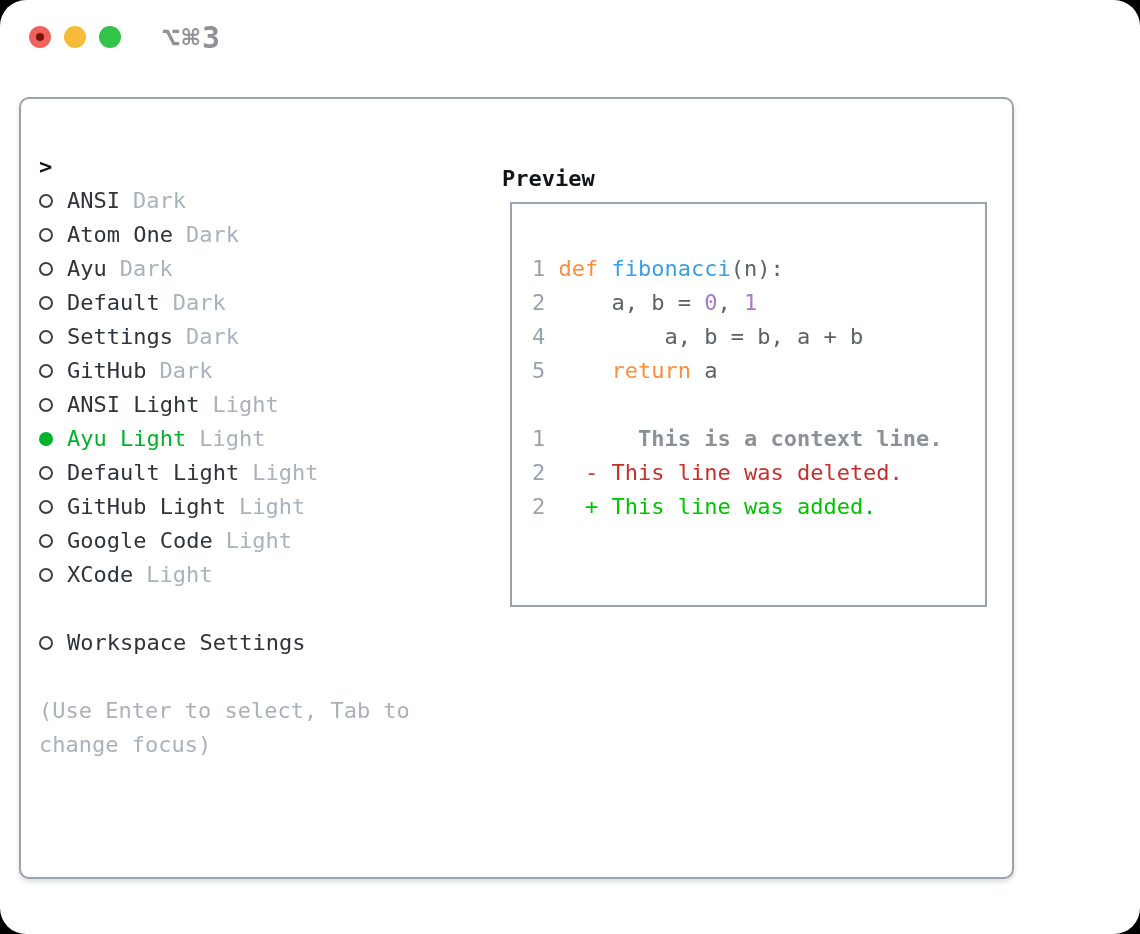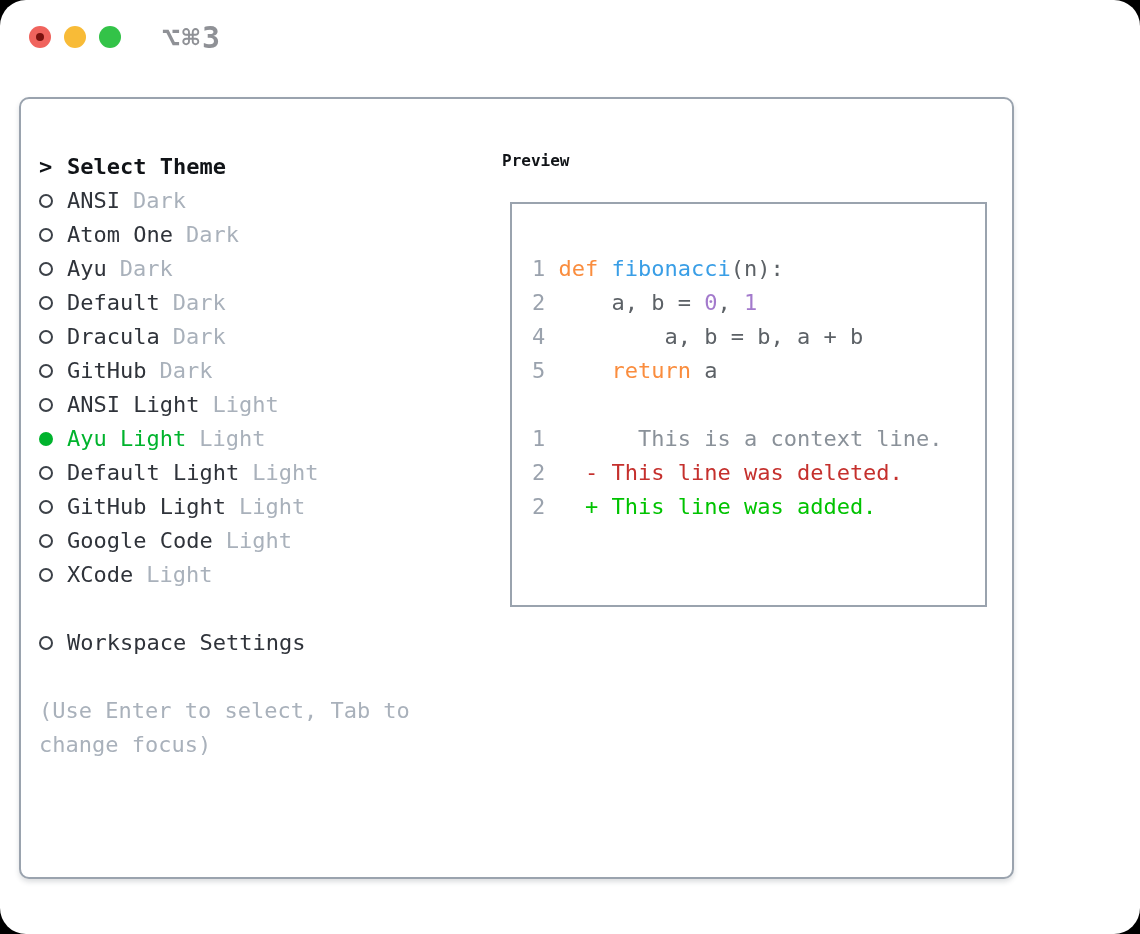--- a/index.html
+++ b/index.html
@@ -49,39 +49,39 @@
   .opt-name { color: var(--text-dark); }
   .opt-name.sel { color: var(--accent-green-ui); text-align: right; }
   .variant { color: var(--muted); margin-left: 13px; }
   .spacer { height: 34px; }
   .apply-title { color: #15181c; }
   .hint {
     width: 420px; color: var(--muted); white-space: normal;
   }
   
   .preview-title {
-    position: absolute; left: 481px; top: 45px; height: 34px; line-height: 34px;
-    font-size: 16px; font-weight: 700; color: var(--heading);
+    position: absolute; left: 481px; top: 63px; height: 34px; line-height: 34px;
+    font-size: 22px; font-weight: 700; color: var(--heading);
   }
   .preview-box {
     position: absolute; left: 489px; top: 103px; width: 477px; height: 405px;
     border: 2px solid var(--border); background: #fff;
   }
   .code {
     position: absolute; left: 0; top: 0; right: 0; bottom: 0;
     padding: 48px 0 12px 20px; font-size: 22px; line-height: 34px;
   }
   .code-line { height: 34px; white-space: pre; }
   .line-num { display: inline-block; width: 2ch; color: var(--line-number); }
   .seg-fg  { color: var(--code-fg); }
   .seg-kw  { color: var(--keyword); }
   .seg-fn  { color: var(--function); }
   .seg-num { color: var(--number-literal); }
   .seg-bi  { color: var(--builtin); }
-  .seg-ctx { color: var(--context); }
+  .seg-ctx { color: var(--context); font-weight: bold; }
   .seg-del { color: var(--diff-deleted); }
   .seg-add { color: var(--diff-added); }
 </style>
 </head>
 <body>
 
 <div class="window">
 
   <div class="titlebar">
     <span class="tl tl-close" style="background: rgb(240, 99, 93);"></span>
@@ -90,29 +90,28 @@
     <span class="shortcut">⌥⌘3</span>
   </div>
 
   <div class="panel">
 
     <div class="left-col">
       <div class="row">
         <span class="cell">
           <span class="cursor-glyph">&gt;</span>
         </span>
-        <span class="title-text">Select Theme</span>
       </div>
 
       <div id="theme-list">
           <div class="row"><span class="cell"><span class="circle"></span></span><span class="opt-name">ANSI</span><span class="variant">Dark</span></div>
           <div class="row"><span class="cell"><span class="circle"></span></span><span class="opt-name">Atom One</span><span class="variant">Dark</span></div>
           <div class="row"><span class="cell"><span class="circle"></span></span><span class="opt-name">Ayu</span><span class="variant">Dark</span></div>
           <div class="row"><span class="cell"><span class="circle"></span></span><span class="opt-name">Default</span><span class="variant">Dark</span></div>
-          <div class="row"><span class="cell"><span class="circle"></span></span><span class="opt-name">Dracula</span><span class="variant">Dark</span></div>
+          <div class="row"><span class="cell"><span class="circle"></span></span><span class="opt-name">Settings</span><span class="variant">Dark</span></div>
           <div class="row"><span class="cell"><span class="circle"></span></span><span class="opt-name">GitHub</span><span class="variant">Dark</span></div>
           <div class="row"><span class="cell"><span class="circle"></span></span><span class="opt-name">ANSI Light</span><span class="variant">Light</span></div>
           <div class="row"><span class="cell"><span class="circle sel"></span></span><span class="opt-name sel">Ayu Light</span><span class="variant">Light</span></div>
           <div class="row"><span class="cell"><span class="circle"></span></span><span class="opt-name">Default Light</span><span class="variant">Light</span></div>
           <div class="row"><span class="cell"><span class="circle"></span></span><span class="opt-name">GitHub Light</span><span class="variant">Light</span></div>
           <div class="row"><span class="cell"><span class="circle"></span></span><span class="opt-name">Google Code</span><span class="variant">Light</span></div>
           <div class="row"><span class="cell"><span class="circle"></span></span><span class="opt-name">XCode</span><span class="variant">Light</span></div>
         </div>
 
       <div class="spacer"></div>

